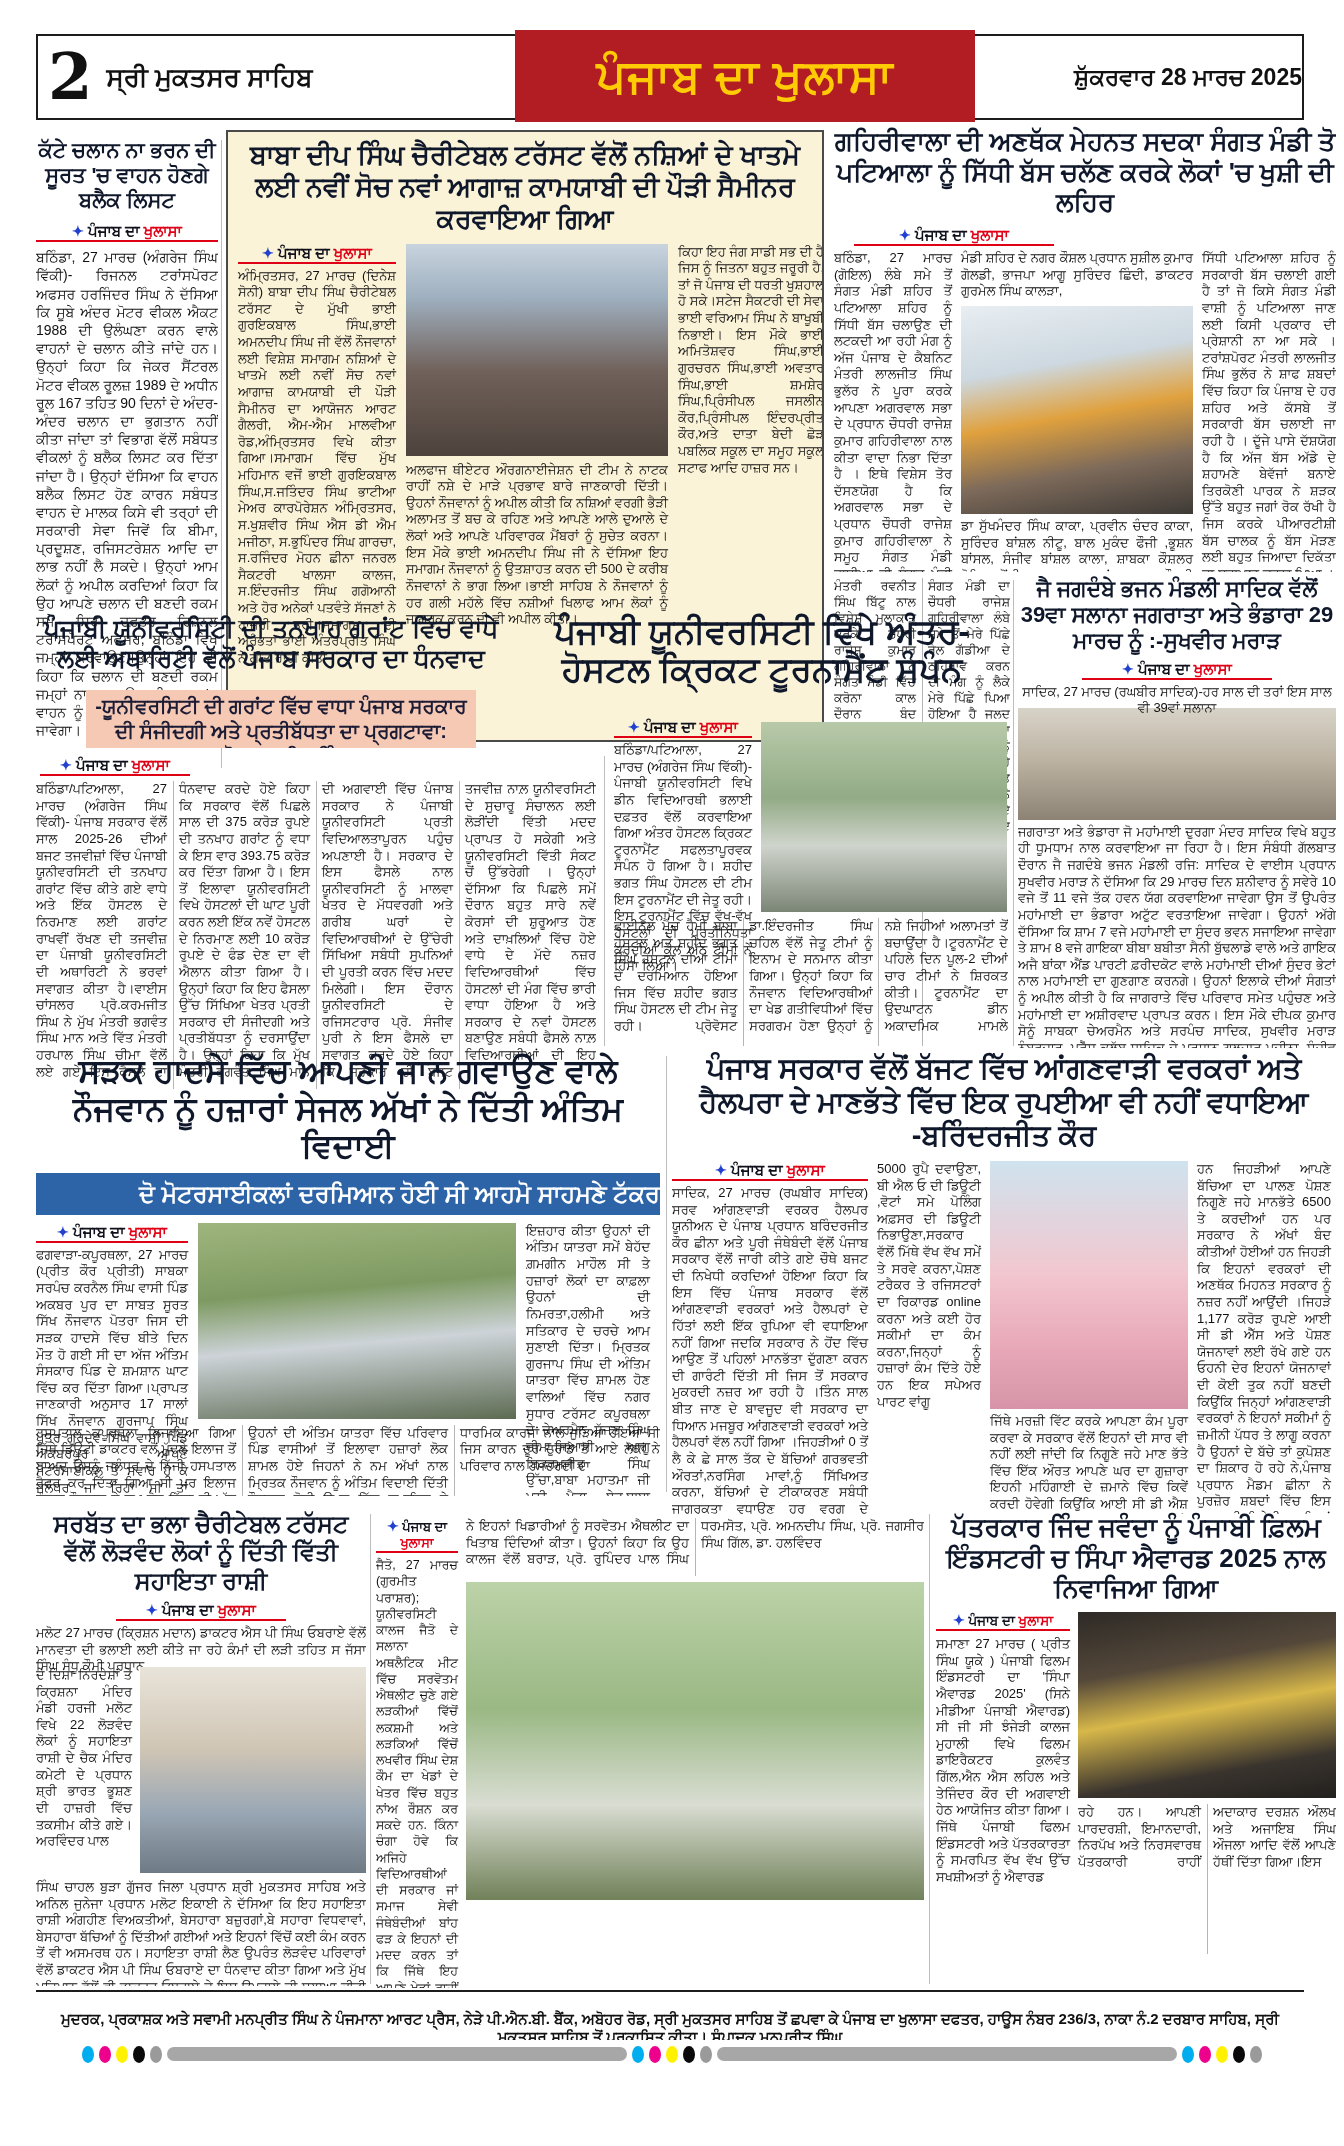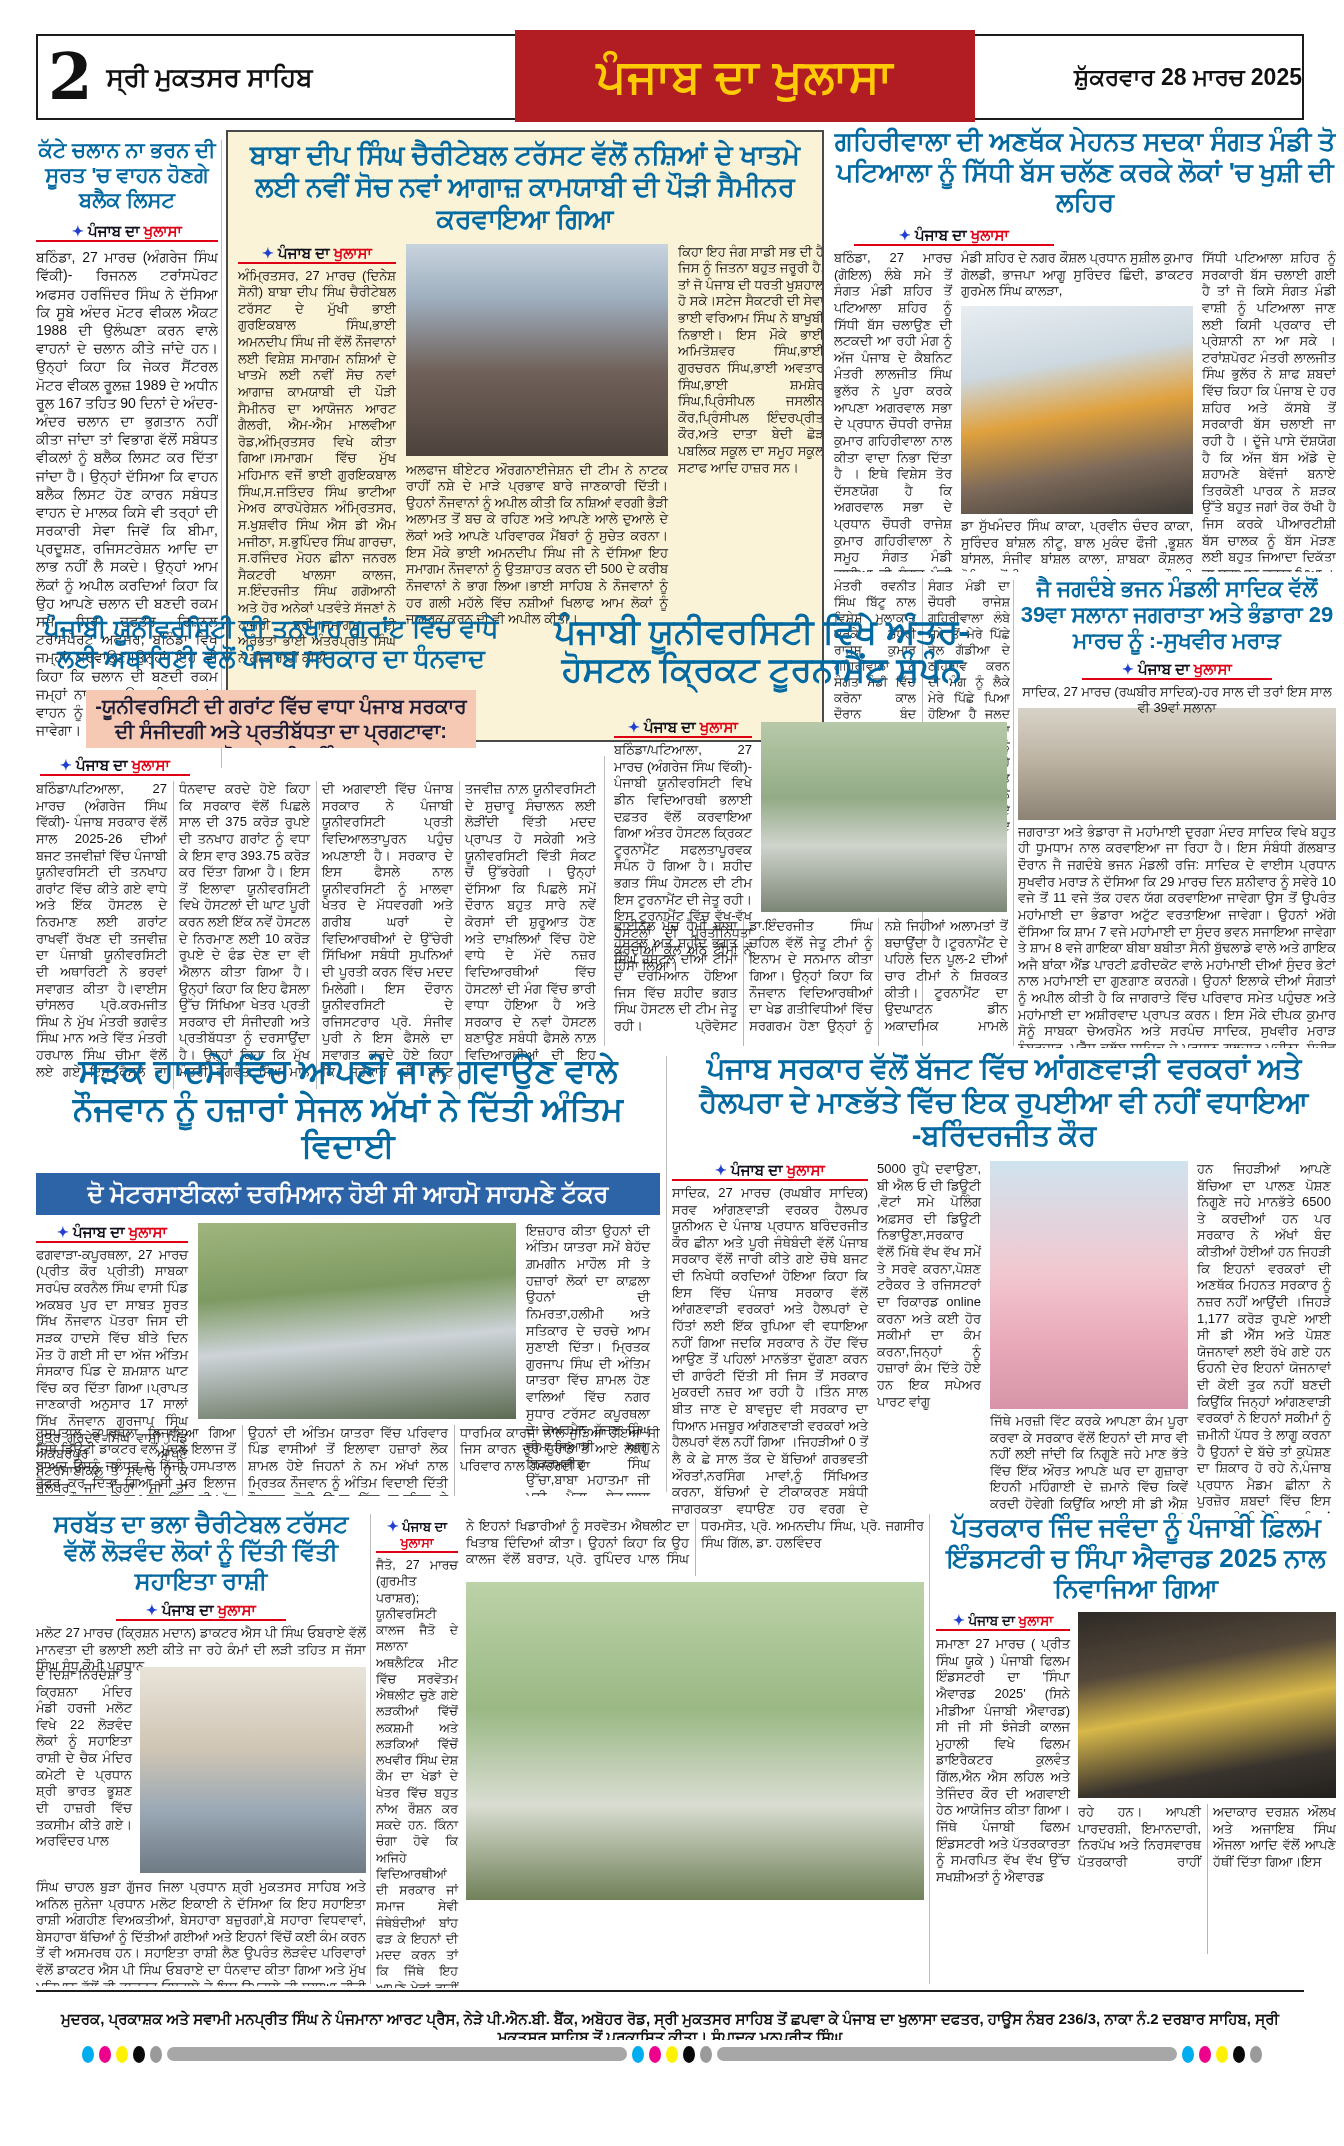--- a/index.html
+++ b/index.html
@@ -8,34 +8,34 @@
   .abs{position:absolute;box-sizing:border-box;overflow:hidden;}
   
   .hdr{border:2px solid #1c1c1c;display:flex;align-items:center;}
   .pageno{font-family:"DejaVu Serif",serif;font-weight:bold;font-size:64px;line-height:1;
           padding:0 14px 0 10px;}
   .edition{font-size:26px;font-weight:bold;}
   .masthead{background:#b21d23;color:#ffcb05;font-weight:bold;font-size:46px;
             display:flex;align-items:center;justify-content:center;letter-spacing:1px;}
   .dateline{margin-left:auto;font-size:23px;font-weight:bold;}
   
-  .headline{font-weight:bold;text-align:center;color:#0369a1;line-height:1.18;}
+  .headline{font-weight:bold;text-align:center;color:#0f172a;line-height:1.18;}
   .byline{text-align:center;font-size:15px;font-weight:bold;border-bottom:2px solid #e00016;
           padding-bottom:0;white-space:nowrap;}
   .byline .st{color:#2140d0;font-size:14px;}
   .byline .a{color:#10101c;}
   .byline .b{color:#e00016;}
   .body{font-size:14px;line-height:1.30;text-align:justify;}
   .small{font-size:13px;line-height:1.28;}
   .cols2{column-count:2;column-gap:12px;column-rule:1px solid #b5b5b5;}
   .cols3{column-count:3;column-gap:12px;column-rule:1px solid #b5b5b5;}
   .cols4{column-count:4;column-gap:12px;column-rule:1px solid #b5b5b5;}
   .creambox{background:#fbf3d8;border:2px solid #4a4a4a;}
   .peach{background:#f6c9b4;color:#1b1b35;font-weight:bold;text-align:center;line-height:1.25;}
-  .bluebar{background:#2d64a7;color:#ffffff;font-weight:bold;text-align:center;}
+  .bluebar{background:#2d64a7;color:#ffffff;font-weight:bold;text-align:right;}
   .vr{background:#bdbdbd;width:1px;}
   
   .photo{background:linear-gradient(165deg,#aab4bf 0%,#8d99a6 35%,#6e7a86 70%,#55606b 100%);}
   .ph-seminar{background:linear-gradient(180deg,#c8d3de 0%,#9fb0c0 25%,#70615a 60%,#4d423c 100%);}
   .ph-bus{background:linear-gradient(170deg,#e8eef2 0%,#cdd8e0 30%,#e0a13e 52%,#7d6a5a 75%,#3e3a36 100%);}
   .ph-cricket{background:linear-gradient(180deg,#b7c9a9 0%,#93ab86 40%,#cfd4cc 65%,#7b8576 100%);}
   .ph-jagrata{background:linear-gradient(180deg,#d8d3c8 0%,#bdb4a4 45%,#8d8374 100%);}
   .ph-funeral{background:linear-gradient(175deg,#9fb57e 0%,#7e9a62 35%,#cdd3d8 60%,#5d6b52 100%);}
   .ph-woman{background:linear-gradient(180deg,#cfe3ee 0%,#f2c7cf 45%,#e8a8b8 75%,#d794a8 100%);}
   .ph-trust{background:linear-gradient(180deg,#e9e4da 0%,#cfc5b4 40%,#9aa8b5 70%,#6e7a84 100%);}

